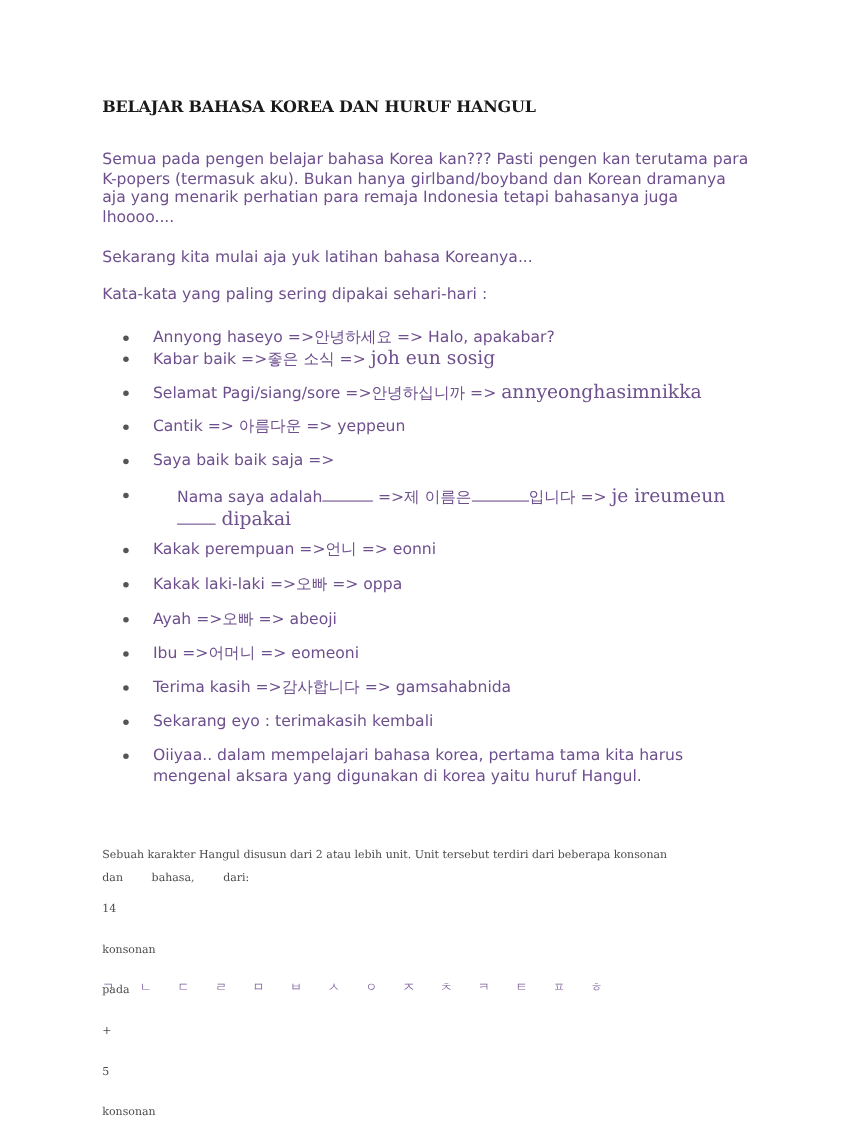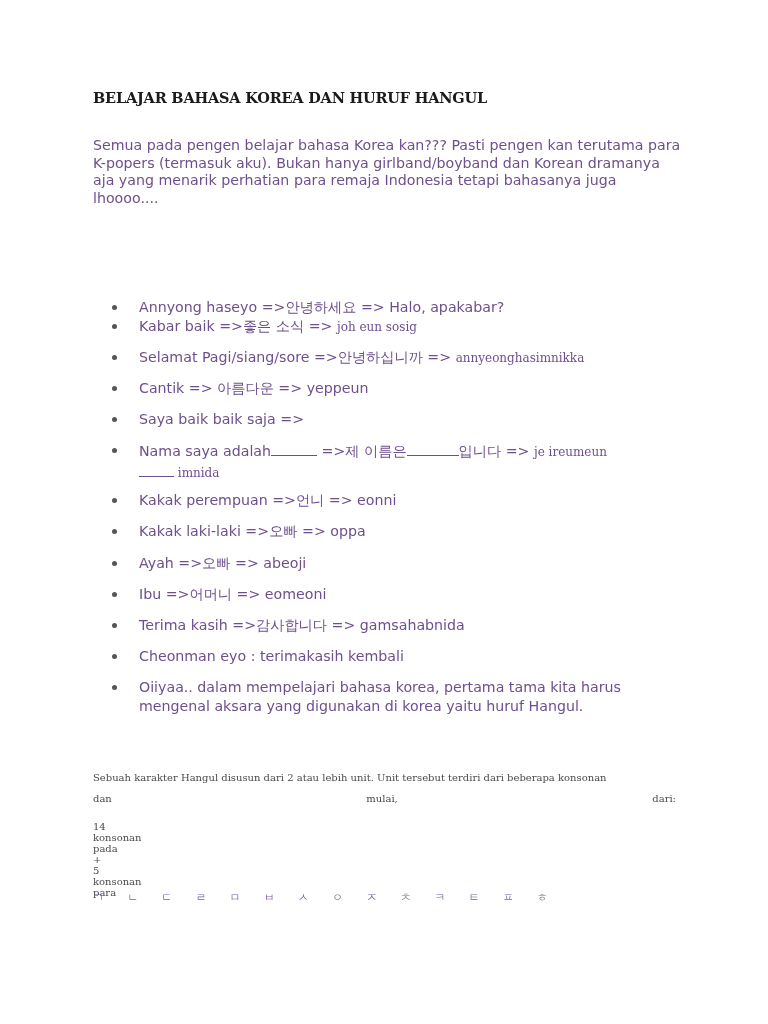--- a/index.html
+++ b/index.html
@@ -26,44 +26,46 @@
       position: absolute; left: 0; top: 0; margin: 0; padding: 0; list-style: none;
     }
     .bi {
       position: absolute; left: 112px; width: 565px;
     }
     .bi .dot {
       position: absolute; left: 0; top: 7px; width: 5px; height: 5px;
       border-radius: 50%; background: #555;
     }
     .bi .txt { position: absolute; left: 27px; width: 540px; line-height: 18px; }
-    .serif-inline { font-family: "DejaVu Serif", serif; font-size: 12px; }
+    .serif-inline { font-family: "DejaVu Serif", serif; font-size: 17px; }
     .blank { display: inline-block; border-bottom: 1px solid #6e4f8e; height: 12px; vertical-align: baseline; }
     .gray-serif {
       position: absolute; font-family: "DejaVu Serif", serif; font-size: 10px; color: #4a4a4a;
     }
     .justify-row {
       position: absolute; left: 93px; width: 583px;
-      display: flex; justify-content: space-between;
+      display: flex;  gap: 26px;
     }
     .hangul-row {
       position: absolute; left: 93px; top: 890px; width: 455px;
       display: flex; justify-content: space-between;
       font-family: "DejaVu Sans", sans-serif; font-size: 11px; color: #7a5a9a;
     }
   </style>
 </head>
 <body>
 
 <div class="page">
 
   <div class="title">BELAJAR BAHASA KOREA DAN HURUF HANGUL</div>
 
   <div class="intro purple">Semua pada pengen belajar bahasa Korea kan??? Pasti pengen kan terutama para K-popers (termasuk aku). Bukan hanya girlband/boyband dan Korean dramanya aja yang menarik perhatian para remaja Indonesia tetapi bahasanya juga lhoooo....</div>
 
+  <div class="line1 purple">Sekarang kita mulai aja yuk latihan bahasa Koreanya...</div>
+  <div class="line2 purple">Kata-kata yang paling sering dipakai sehari-hari :</div>
 
   <div class="bullet-list">
     <div class="bi purple" style="top:298px;">
       <span class="dot"></span>
       <span class="txt">Annyong haseyo =&gt;안녕하세요 =&gt; Halo, apakabar?</span>
     </div>
     <div class="bi purple" style="top:317px;">
       <span class="dot"></span>
       <span class="txt"><span>Kabar baik =&gt;좋은 소식 =&gt; </span><span class="serif-inline">joh eun sosig</span></span>
     </div>
@@ -74,21 +76,21 @@
     <div class="bi purple" style="top:379px;">
       <span class="dot"></span>
       <span class="txt">Cantik =&gt; 아름다운 =&gt; yeppeun</span>
     </div>
     <div class="bi purple" style="top:410px;">
       <span class="dot"></span>
       <span class="txt">Saya baik baik saja =&gt;</span>
     </div>
     <div class="bi purple" style="top:441px;">
       <span class="dot"></span>
-      <span class="txt" style="line-height:20px;"><span>Nama saya adalah</span><span class="blank" style="width:46px;"></span><span> =&gt;제 이름은</span><span class="blank" style="width:52px;"></span><span>입니다 =&gt; </span><span class="serif-inline">je ireumeun</span><br><span class="blank" style="width:35px;"></span><span class="serif-inline"> imnida</span></span>
+      <span class="txt" style="line-height:20px;margin-left:22px;"><span>Nama saya adalah</span><span class="blank" style="width:46px;"></span><span> =&gt;제 이름은</span><span class="blank" style="width:52px;"></span><span>입니다 =&gt; </span><span class="serif-inline">je ireumeun</span><br><span class="blank" style="width:35px;"></span><span class="serif-inline"> dipakai</span></span>
     </div>
     <div class="bi purple" style="top:491px;">
       <span class="dot"></span>
       <span class="txt">Kakak perempuan =&gt;언니 =&gt; eonni</span>
     </div>
     <div class="bi purple" style="top:522px;">
       <span class="dot"></span>
       <span class="txt">Kakak laki-laki =&gt;오빠 =&gt; oppa</span>
     </div>
     <div class="bi purple" style="top:554px;">
@@ -98,33 +100,33 @@
     <div class="bi purple" style="top:585px;">
       <span class="dot"></span>
       <span class="txt">Ibu =&gt;어머니 =&gt; eomeoni</span>
     </div>
     <div class="bi purple" style="top:616px;">
       <span class="dot"></span>
       <span class="txt">Terima kasih =&gt;감사합니다 =&gt; gamsahabnida</span>
     </div>
     <div class="bi purple" style="top:647px;">
       <span class="dot"></span>
-      <span class="txt">Cheonman eyo : terimakasih kembali</span>
+      <span class="txt">Sekarang eyo : terimakasih kembali</span>
     </div>
     <div class="bi purple" style="top:678px;">
       <span class="dot"></span>
       <span class="txt" style="line-height:19px;">Oiiyaa.. dalam mempelajari bahasa korea, pertama tama kita harus mengenal aksara yang digunakan di korea yaitu huruf Hangul.</span>
     </div>
   </div>
 
   <div class="gray-serif" style="left:93px; top:772px; width:590px;">Sebuah karakter Hangul disusun dari 2 atau lebih unit. Unit tersebut terdiri dari beberapa konsonan</div>
 
   <div class="justify-row gray-serif" style="top:793px;">
     <span>dan</span>
-    <span>mulai,</span>
+    <span>bahasa,</span>
     <span>dari:</span>
   </div>
 
   <div class="justify-row gray-serif" style="top:821px;flex-direction:column;">
     <span>14</span>
     <span>konsonan</span>
     <span>pada</span>
     <span>+</span>
     <span>5</span>
     <span>konsonan</span>

